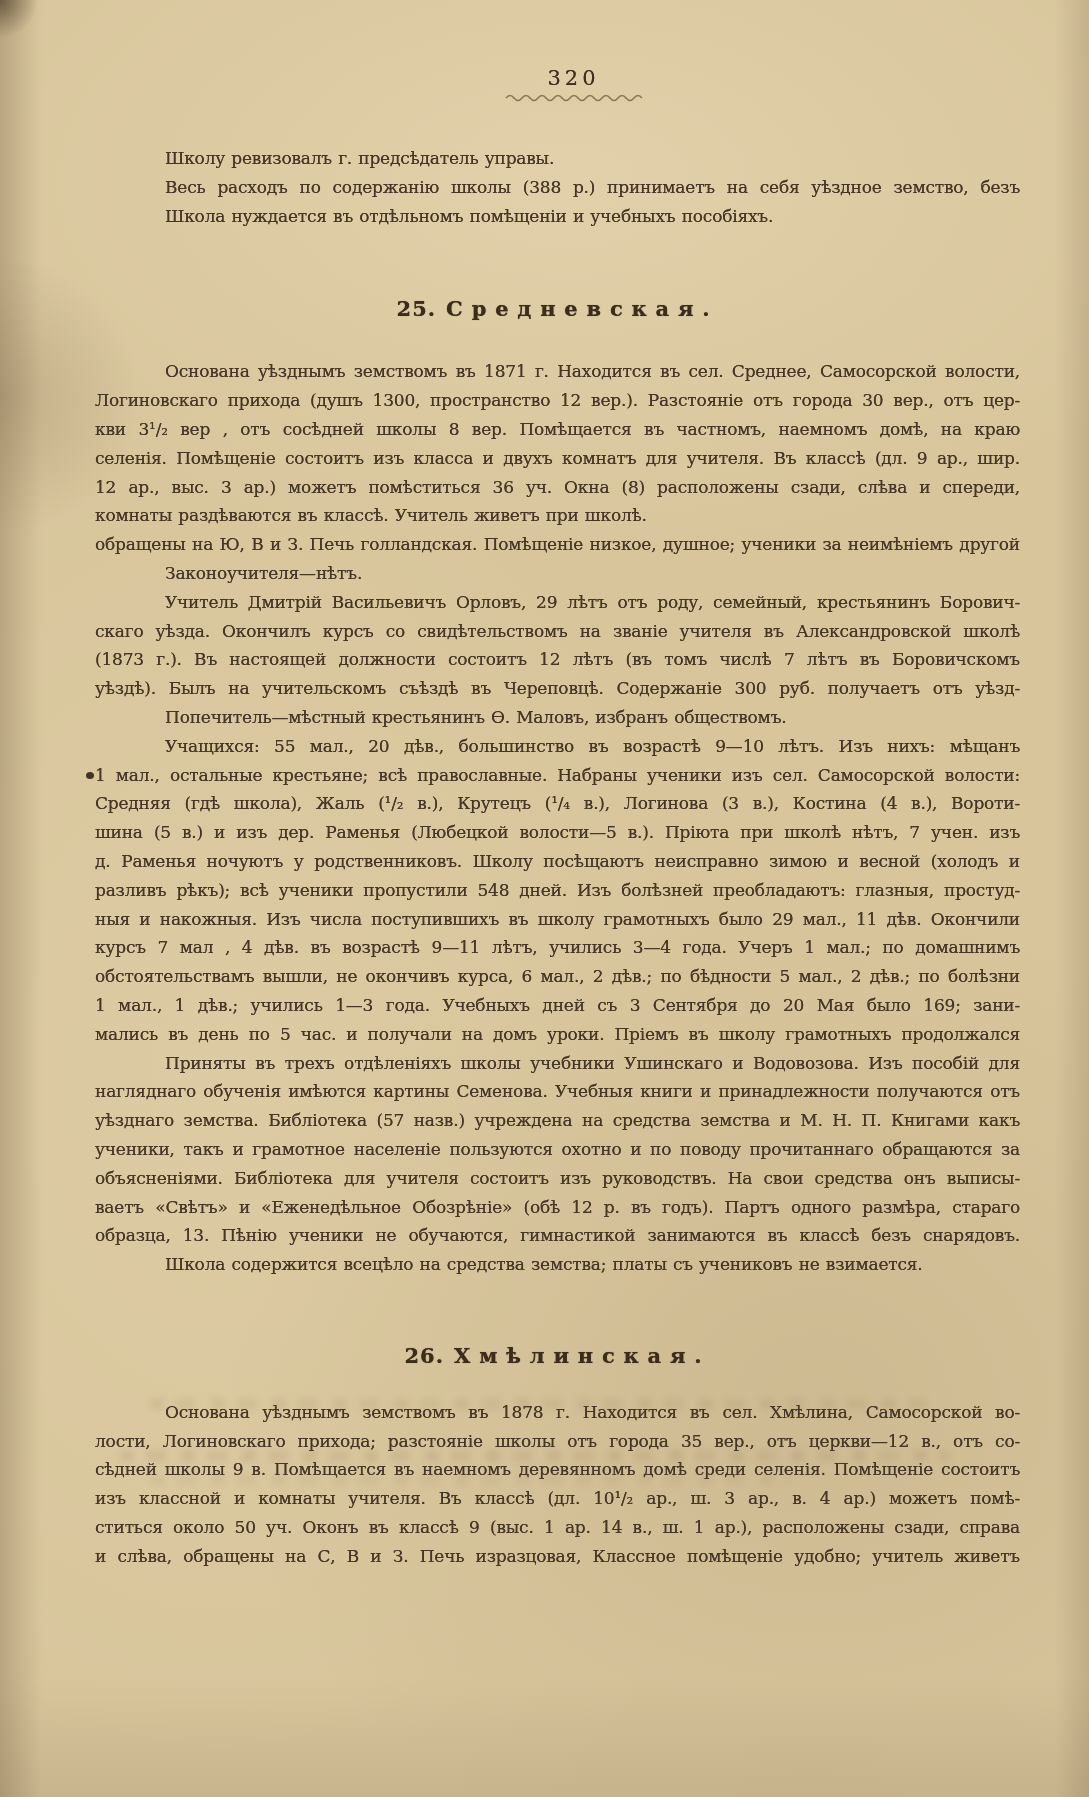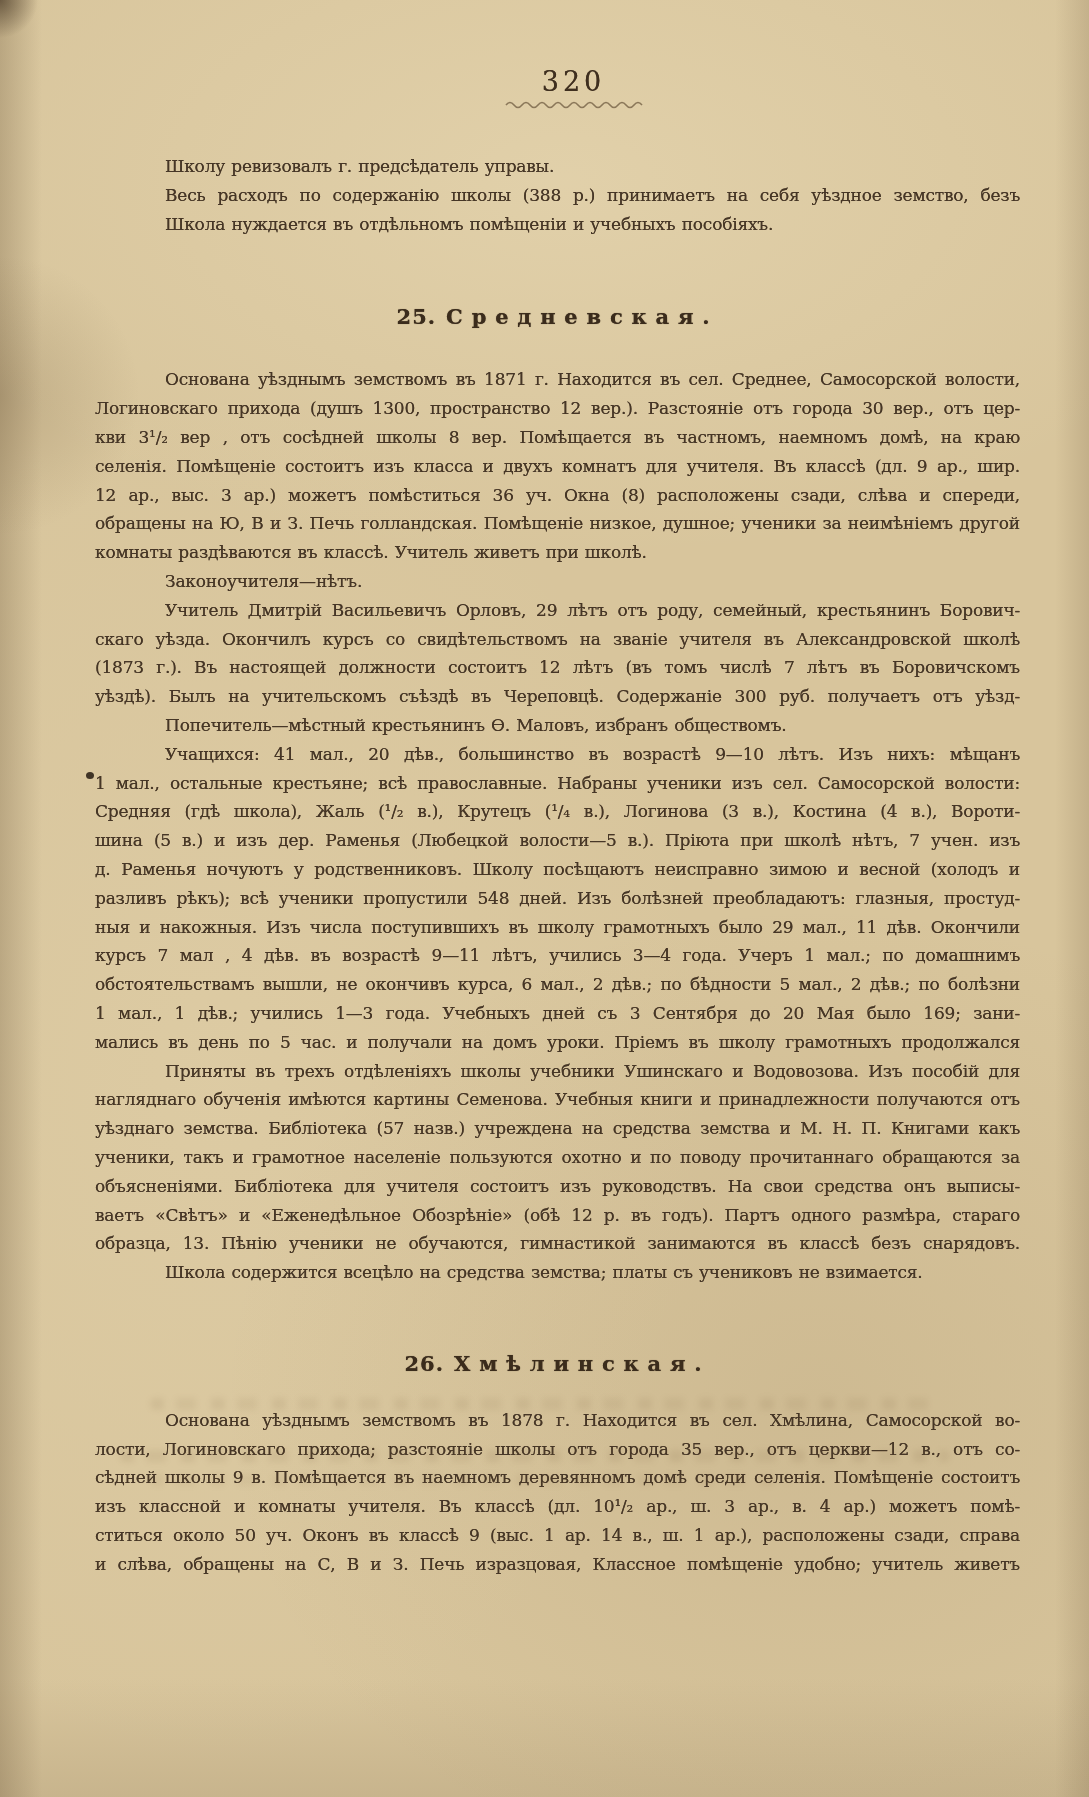--- a/index.html
+++ b/index.html
@@ -18,25 +18,25 @@
       linear-gradient(0deg, rgba(100,78,48,.14) 0, rgba(100,78,48,0) 120px),
       radial-gradient(ellipse 700px 380px at 52% 10%, rgba(246,234,201,.30) 0, rgba(246,234,201,0) 100%),
       radial-gradient(ellipse 600px 500px at 75% 78%, rgba(118,92,58,.10) 0, rgba(118,92,58,0) 100%),
       radial-gradient(ellipse 500px 700px at 20% 60%, rgba(241,228,194,.18) 0, rgba(241,228,194,0) 100%);
     font-family:"DejaVu Serif","Liberation Serif",serif;
     color:#463626;
   }
 
   .pageno-wrap { position:absolute; top:66px; left:95px; width:925px; text-align:center;
                  transform:translateX(16px); }
-  .pageno { font-size:27px; letter-spacing:4px; color:#3f2f1f;
+  .pageno { font-size:21px; letter-spacing:4px; color:#3f2f1f;
             text-shadow:0 0 .6px rgba(63,47,31,.8); }
   .wavy { display:block; margin:2px auto 0; }
 
-  .content { position:absolute; top:152px; left:0; width:1089px;
+  .content { position:absolute; top:144px; left:0; width:1089px;
              padding:0 69px 0 95px; box-sizing:border-box; }
 
   .line {
     font-size:17px; line-height:28.8px; height:28.8px;
     letter-spacing:-0.2px; word-spacing:1px;
     text-align:justify; text-align-last:left;
     overflow:hidden; white-space:normal;
     text-shadow:0 0 .6px rgba(70,54,38,.85);
   }
   .line.fill { text-align-last:justify; }
@@ -80,29 +80,29 @@
         <div class="line fill indent" data-name="text-line">Весь расходъ по содержанію школы (388 р.) принимаетъ на себя уѣздное земство, безъ</div>
         <div class="line indent" data-name="text-line">Школа нуждается въ отдѣльномъ помѣщеніи и учебныхъ пособіяхъ.</div>
       </div>
       <div class="heading" data-name="section-25-heading"><span class="hnum" data-name="heading-number">25.</span><span class="htitle" data-name="heading-title">Средневская.</span></div>
       <div data-name="section-25-body">
         <div class="line fill indent" data-name="text-line">Основана уѣзднымъ земствомъ въ 1871 г. Находится въ сел. Среднее, Самосорской волости,</div>
         <div class="line fill" data-name="text-line">Логиновскаго прихода (душъ 1300, пространство 12 вер.). Разстояніе отъ города 30 вер., отъ цер-</div>
         <div class="line fill" data-name="text-line">кви 3¹/₂ вер , отъ сосѣдней школы 8 вер. Помѣщается въ частномъ, наемномъ домѣ, на краю</div>
         <div class="line fill" data-name="text-line">селенія. Помѣщеніе состоитъ изъ класса и двухъ комнатъ для учителя. Въ классѣ (дл. 9 ар., шир.</div>
         <div class="line fill" data-name="text-line">12 ар., выс. 3 ар.) можетъ помѣститься 36 уч. Окна (8) расположены сзади, слѣва и спереди,</div>
+        <div class="line" data-name="text-line">комнаты раздѣваются въ классѣ. Учитель живетъ при школѣ.</div>
         <div class="line fill" data-name="text-line">обращены на Ю, В и З. Печь голландская. Помѣщеніе низкое, душное; ученики за неимѣніемъ другой</div>
-        <div class="line" data-name="text-line">комнаты раздѣваются въ классѣ. Учитель живетъ при школѣ.</div>
         <div class="line indent" data-name="text-line">Законоучителя—нѣтъ.</div>
         <div class="line fill indent" data-name="text-line">Учитель Дмитрій Васильевичъ Орловъ, 29 лѣтъ отъ роду, семейный, крестьянинъ Борович-</div>
         <div class="line fill" data-name="text-line">скаго уѣзда. Окончилъ курсъ со свидѣтельствомъ на званіе учителя въ Александровской школѣ</div>
         <div class="line fill" data-name="text-line">(1873 г.). Въ настоящей должности состоитъ 12 лѣтъ (въ томъ числѣ 7 лѣтъ въ Боровичскомъ</div>
         <div class="line fill" data-name="text-line">уѣздѣ). Былъ на учительскомъ съѣздѣ въ Череповцѣ. Содержаніе 300 руб. получаетъ отъ уѣзд-</div>
         <div class="line indent" data-name="text-line">Попечитель—мѣстный крестьянинъ Ѳ. Маловъ, избранъ обществомъ.</div>
-        <div class="line fill indent" data-name="text-line">Учащихся: 41 мал., 20 дѣв., большинство въ возрастѣ 9—10 лѣтъ. Изъ нихъ: мѣщанъ</div>
+        <div class="line fill indent" data-name="text-line">Учащихся: 55 мал., 20 дѣв., большинство въ возрастѣ 9—10 лѣтъ. Изъ нихъ: мѣщанъ</div>
         <div class="line fill" data-name="text-line">1 мал., остальные крестьяне; всѣ православные. Набраны ученики изъ сел. Самосорской волости:</div>
         <div class="line fill" data-name="text-line">Средняя (гдѣ школа), Жаль (¹/₂ в.), Крутецъ (¹/₄ в.), Логинова (3 в.), Костина (4 в.), Вороти-</div>
         <div class="line fill" data-name="text-line">шина (5 в.) и изъ дер. Раменья (Любецкой волости—5 в.). Пріюта при школѣ нѣтъ, 7 учен. изъ</div>
         <div class="line fill" data-name="text-line">д. Раменья ночуютъ у родственниковъ. Школу посѣщаютъ неисправно зимою и весной (холодъ и</div>
         <div class="line fill" data-name="text-line">разливъ рѣкъ); всѣ ученики пропустили 548 дней. Изъ болѣзней преобладаютъ: глазныя, простуд-</div>
         <div class="line fill" data-name="text-line">ныя и накожныя. Изъ числа поступившихъ въ школу грамотныхъ было 29 мал., 11 дѣв. Окончили</div>
         <div class="line fill" data-name="text-line">курсъ 7 мал , 4 дѣв. въ возрастѣ 9—11 лѣтъ, учились 3—4 года. Учеръ 1 мал.; по домашнимъ</div>
         <div class="line fill" data-name="text-line">обстоятельствамъ вышли, не окончивъ курса, 6 мал., 2 дѣв.; по бѣдности 5 мал., 2 дѣв.; по болѣзни</div>
         <div class="line fill" data-name="text-line">1 мал., 1 дѣв.; учились 1—3 года. Учебныхъ дней съ 3 Сентября до 20 Мая было 169; зани-</div>
         <div class="line fill" data-name="text-line">мались въ день по 5 час. и получали на домъ уроки. Пріемъ въ школу грамотныхъ продолжался</div>

